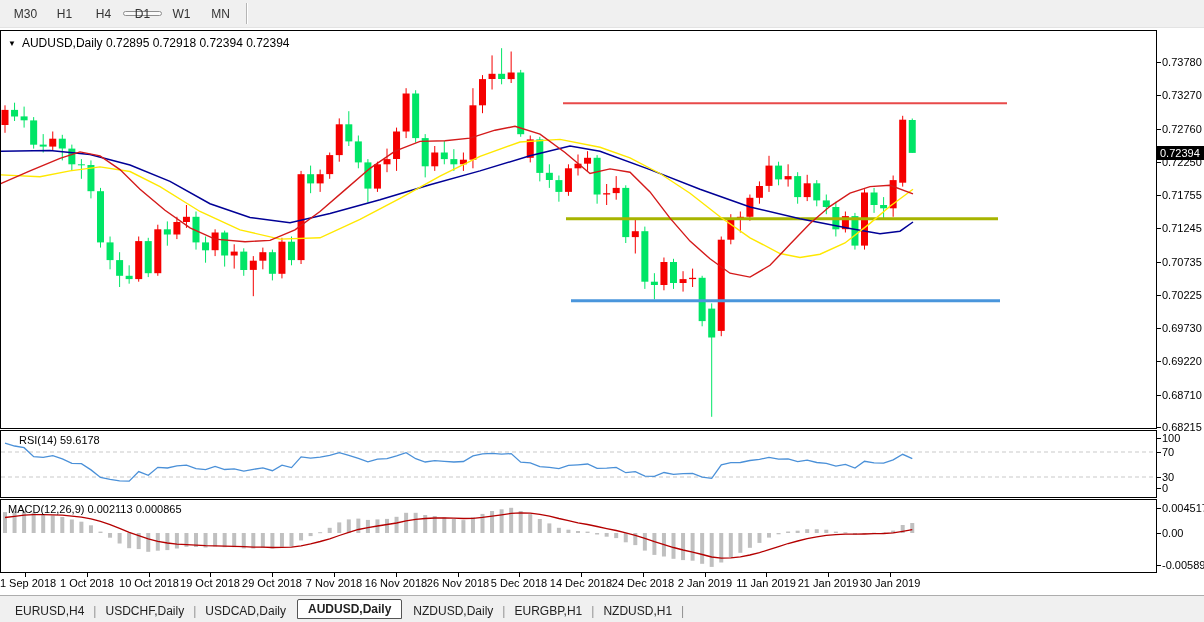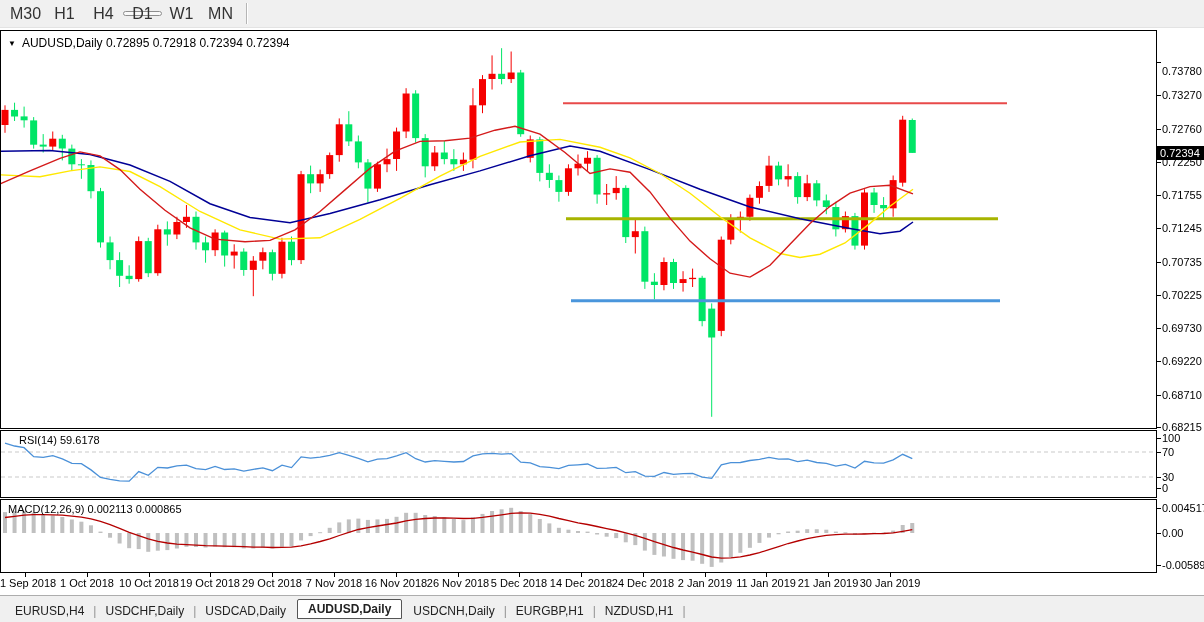--- a/index.html
+++ b/index.html
@@ -3,21 +3,21 @@
 <meta charset="utf-8">
 <style>
   html,body{margin:0;padding:0;background:#fff;}
   body{width:1204px;height:622px;overflow:hidden;position:relative;
        font-family:"Liberation Sans",sans-serif;-webkit-font-smoothing:none;}
   .app{position:absolute;inset:0;}
   
   .toolbar{position:absolute;left:0;top:0;width:1204px;height:27px;background:#f0f0f0;
            border-bottom:1px solid #e3e3e3;display:flex;align-items:stretch;padding-left:6px;}
   .tf-btn{width:37px;display:flex;align-items:center;justify-content:center;
-          font-size:16px;color:#333;cursor:default;border:1px solid transparent;margin:11px 0;}
+          font-size:12px;color:#333;cursor:default;border:1px solid transparent;margin:11px 0;}
   .tf-btn.active{background:#fafafa;border:1px solid #8f8f8f;border-radius:11px;}
   .tb-sep{width:1px;background:#b5b5b5;margin:3px 6px;box-shadow:1px 0 0 #fff;}
   
   .pane{position:absolute;left:0;background:#fff;border:1px solid #000;box-sizing:border-box;}
   #price-pane{top:30px;height:399px;width:1157px;}
   #rsi-pane{top:430px;height:68px;width:1157px;}
   #macd-pane{top:499px;height:74px;width:1157px;}
   svg#chart-svg{position:absolute;left:0;top:0;pointer-events:none;}
   
   .chart-title{position:absolute;left:8px;top:36px;font-size:12px;color:#000;white-space:pre;}
@@ -382,21 +382,21 @@
     </svg>
 
   <div class="chart-title"><span class="tri">▼</span><span>AUDUSD,Daily</span><span> </span><span>0.72895</span><span> </span><span>0.72918</span><span> </span><span>0.72394</span><span> </span><span>0.72394</span></div>
 
   <div class="ind-label" id="rsi-label"><span>RSI(14)</span><span> </span><span>59.6178</span></div>
 
   <div class="ind-label" id="macd-label"><span>MACD(12,26,9)</span><span> </span><span>0.002113</span><span> </span><span>0.000865</span></div>
 
   <div id="price-axis">
       <div class="ax-tick" style="top: 62px;"></div>
-      <div class="ax-label" style="top: 56px; margin-top: 9px;">0.73780</div>
+      <div class="ax-label" style="top: 56px;">0.73780</div>
       <div class="ax-tick" style="top: 95px;"></div>
       <div class="ax-label" style="top: 89px;">0.73270</div>
       <div class="ax-tick" style="top: 129px;"></div>
       <div class="ax-label" style="top: 123px;">0.72760</div>
       <div class="ax-tick" style="top: 162px;"></div>
       <div class="ax-label" style="top: 156px;">0.72250</div>
       <div class="ax-tick" style="top: 195px;"></div>
       <div class="ax-label" style="top: 189px;">0.71755</div>
       <div class="ax-tick" style="top: 228px;"></div>
       <div class="ax-label" style="top: 222px;">0.71245</div>
@@ -462,20 +462,20 @@
 
   <div class="price-tag">0.72394</div>
 
   <div class="tabbar" id="tabbar">
       <div class="tab">EURUSD,H4</div>
       <div class="tab-sep">|</div>
       <div class="tab">USDCHF,Daily</div>
       <div class="tab-sep">|</div>
       <div class="tab">USDCAD,Daily</div>
       <div class="tab active">AUDUSD,Daily</div>
-      <div class="tab">USDCNH,Daily</div>
+      <div class="tab">NZDUSD,Daily</div>
       <div class="tab-sep">|</div>
       <div class="tab">EURGBP,H1</div>
       <div class="tab-sep">|</div>
       <div class="tab">NZDUSD,H1</div>
       <div class="tab-sep">|</div>
     </div>
 </div>
 
 </body></html>

